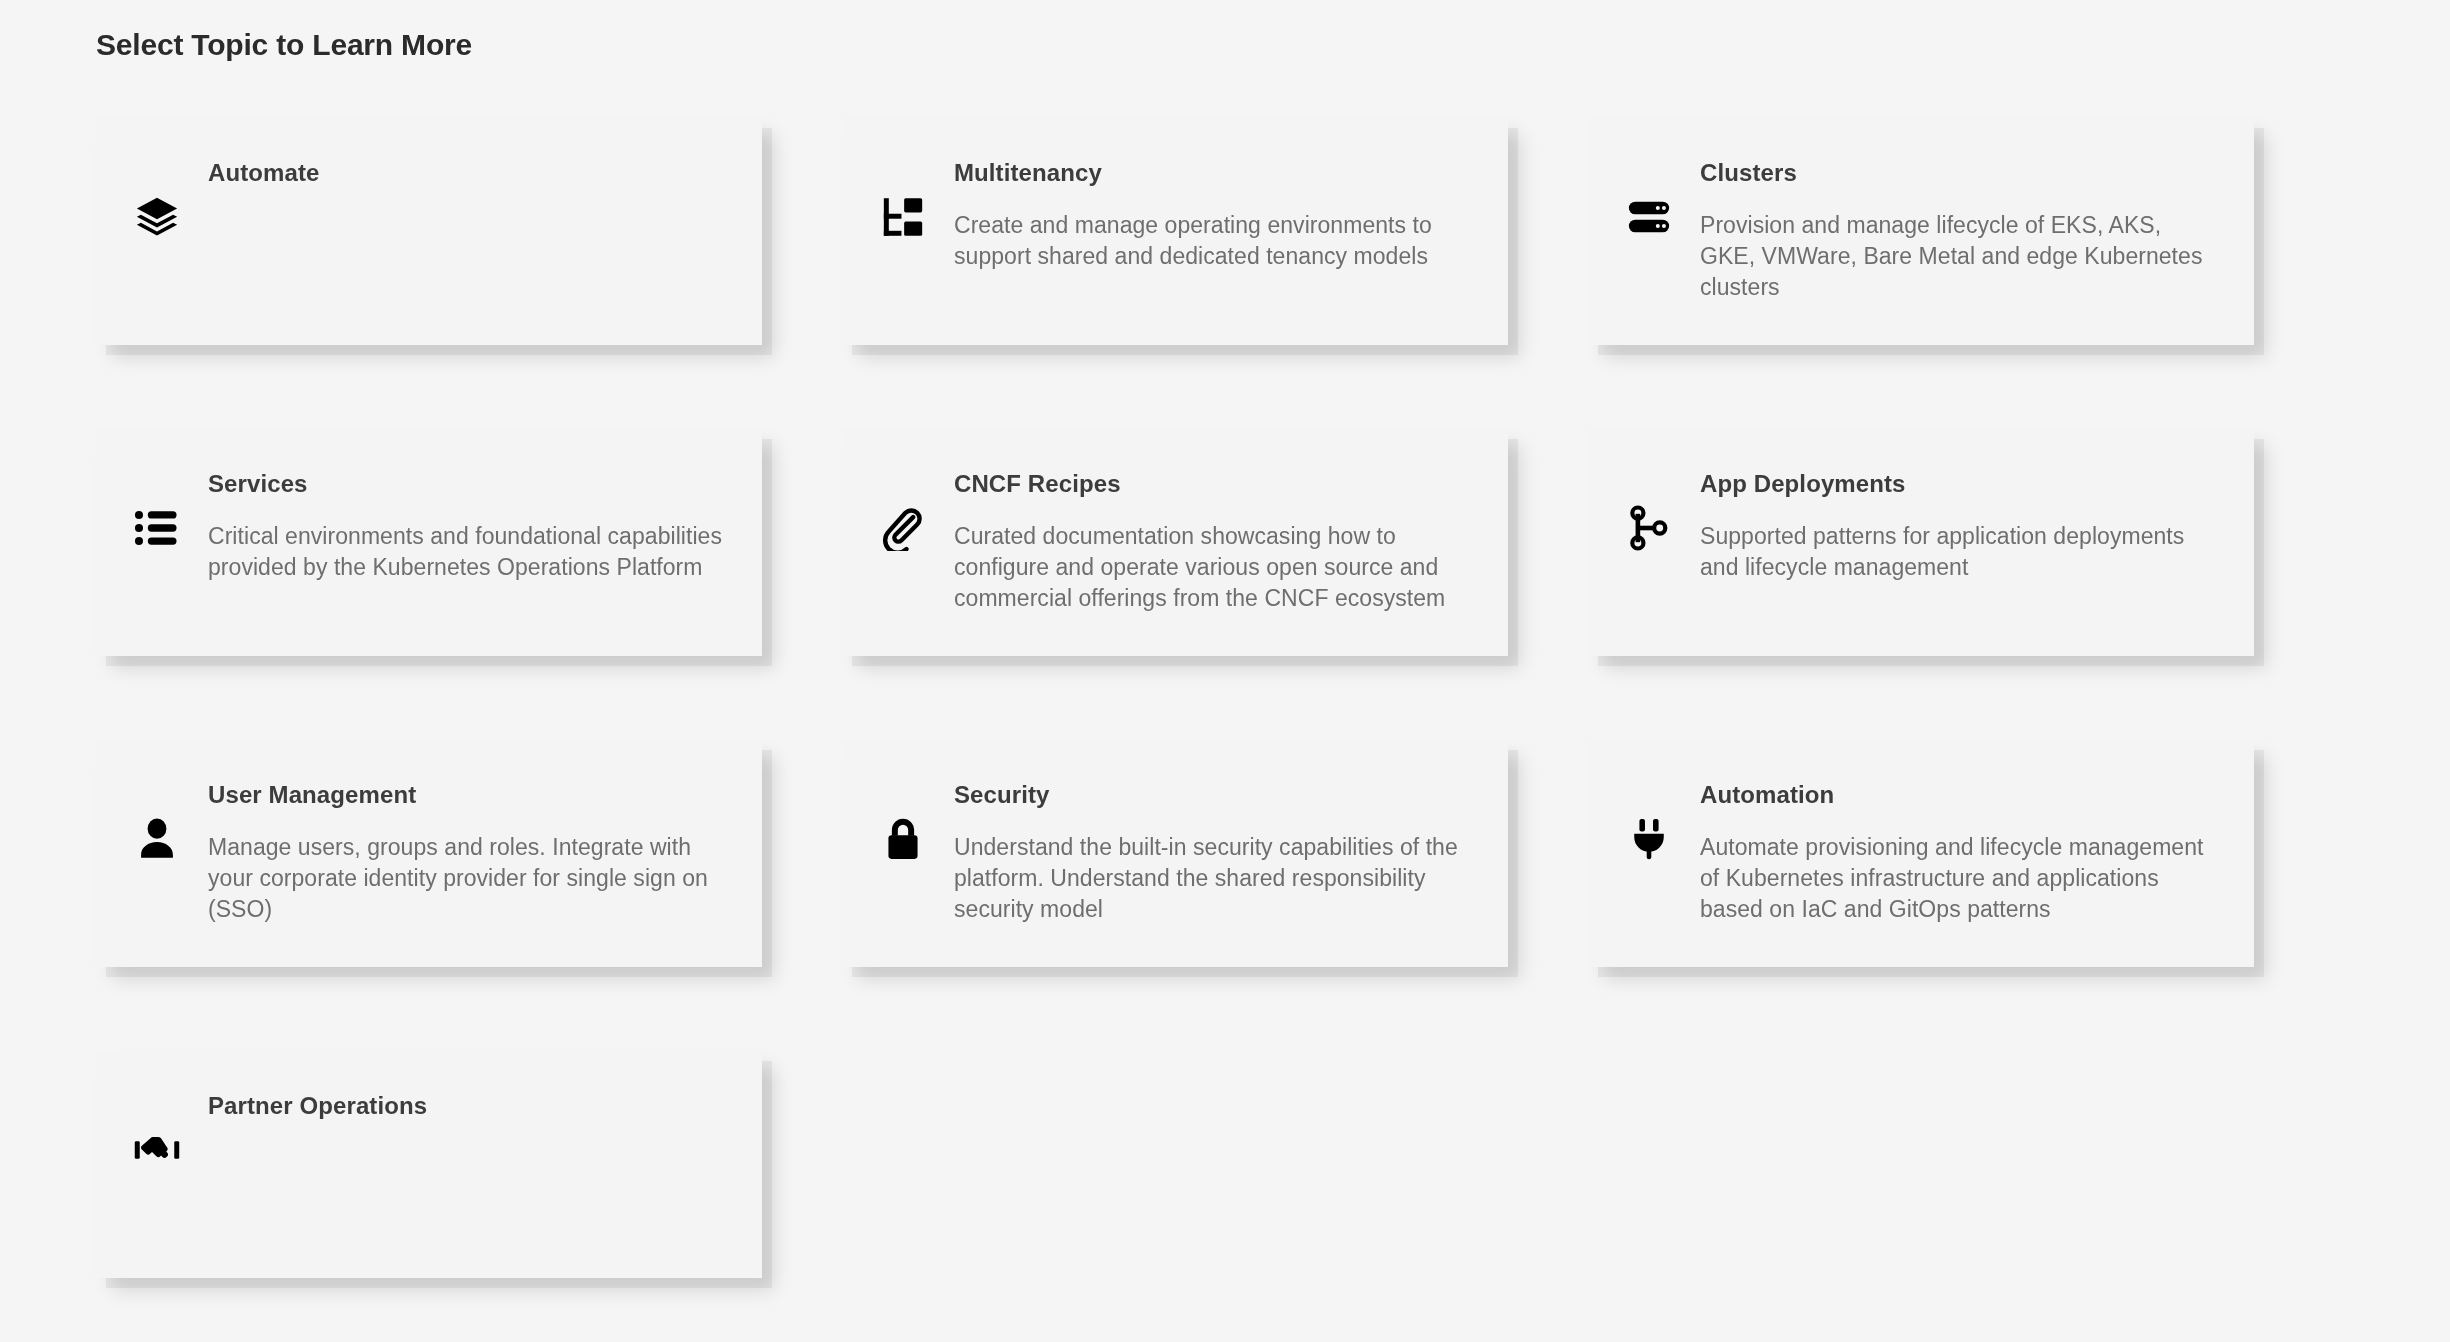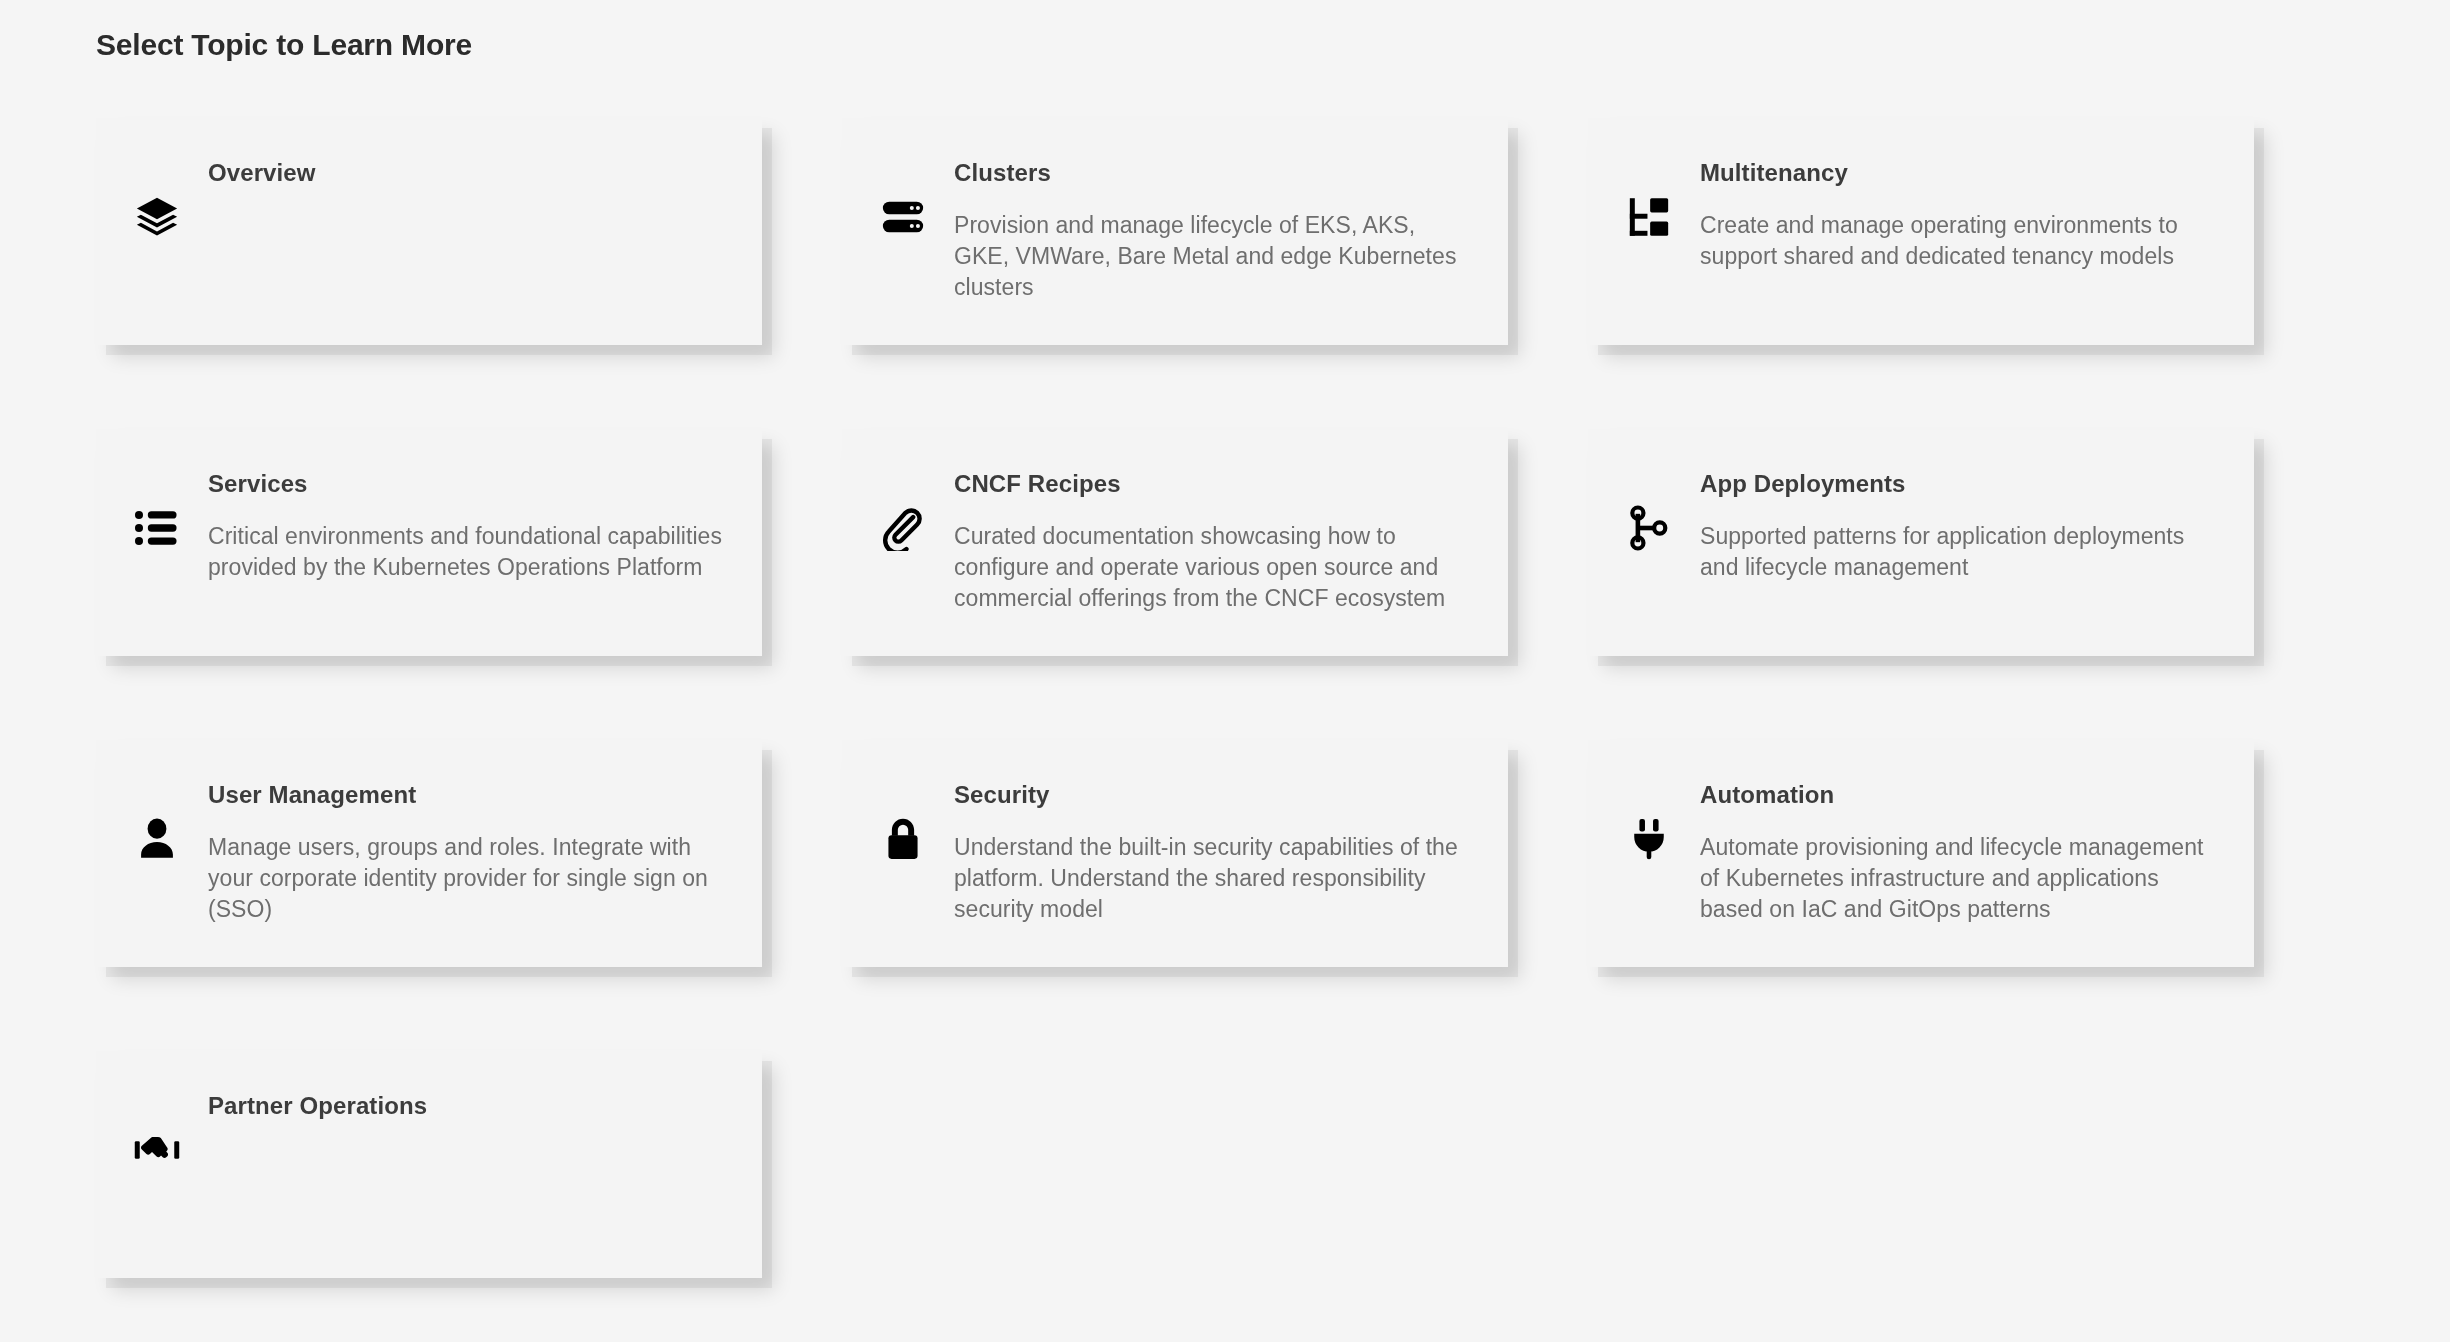--- a/index.html
+++ b/index.html
@@ -102,21 +102,36 @@
   <div class="grid">
       <div class="card">
         <div class="card-icon">
           <svg viewBox="0 0 24 24">
             <path d="M12 2 1.5 7.6 12 13.2 22.5 7.6 12 2z"></path>
             <path d="M12 15.3 3.6 10.8 1.5 11.9 12 17.5 22.5 11.9 20.4 10.8 12 15.3z"></path>
             <path d="M12 19.5 3.6 15 1.5 16.1 12 21.7 22.5 16.1 20.4 15 12 19.5z"></path>
           </svg>
         </div>
         <div class="card-body">
-          <div class="card-title">Overview</div>
+          <div class="card-title">Automate</div>
+        </div>
+      </div>
+      <div class="card">
+        <div class="card-icon">
+          <svg viewBox="0 0 24 24">
+            <rect x="12.6" y="2.2" width="9.4" height="7.4" rx="0.8"></rect>
+            <rect x="12.6" y="14.4" width="9.4" height="7.4" rx="0.8"></rect>
+            <path d="M2 2.2h2.6v19.6H2z"></path>
+            <path d="M2 10.3h9.2v2.6H2z"></path>
+            <path d="M2 19.2h9.2v2.6H2z"></path>
+          </svg>
+        </div>
+        <div class="card-body">
+          <div class="card-title">Multitenancy</div>
+          <div class="card-desc">Create and manage operating environments to support shared and dedicated tenancy models</div>
         </div>
       </div>
       <div class="card">
         <div class="card-icon">
           <svg viewBox="0 0 24 24">
             <rect x="1.5" y="4" width="21" height="6.6" rx="3.3"></rect>
             <circle cx="16.6" cy="7.3" r="1.05" fill="#f4f4f4"></circle>
             <circle cx="19.8" cy="7.3" r="1.05" fill="#f4f4f4"></circle>
             <rect x="1.5" y="13.4" width="21" height="6.6" rx="3.3"></rect>
             <circle cx="16.6" cy="16.7" r="1.05" fill="#f4f4f4"></circle>
@@ -124,35 +139,20 @@
           </svg>
         </div>
         <div class="card-body">
           <div class="card-title">Clusters</div>
           <div class="card-desc">Provision and manage lifecycle of EKS, AKS, GKE, VMWare, Bare Metal and edge Kubernetes clusters</div>
         </div>
       </div>
       <div class="card">
         <div class="card-icon">
           <svg viewBox="0 0 24 24">
-            <rect x="12.6" y="2.2" width="9.4" height="7.4" rx="0.8"></rect>
-            <rect x="12.6" y="14.4" width="9.4" height="7.4" rx="0.8"></rect>
-            <path d="M2 2.2h2.6v19.6H2z"></path>
-            <path d="M2 10.3h9.2v2.6H2z"></path>
-            <path d="M2 19.2h9.2v2.6H2z"></path>
-          </svg>
-        </div>
-        <div class="card-body">
-          <div class="card-title">Multitenancy</div>
-          <div class="card-desc">Create and manage operating environments to support shared and dedicated tenancy models</div>
-        </div>
-      </div>
-      <div class="card">
-        <div class="card-icon">
-          <svg viewBox="0 0 24 24">
             <circle cx="2.6" cy="5.2" r="2.1"></circle>
             <rect x="7.2" y="3.3" width="15" height="3.8" rx="1.9"></rect>
             <circle cx="2.6" cy="12" r="2.1"></circle>
             <rect x="7.2" y="10.1" width="15" height="3.8" rx="1.9"></rect>
             <circle cx="2.6" cy="18.8" r="2.1"></circle>
             <rect x="7.2" y="16.9" width="15" height="3.8" rx="1.9"></rect>
           </svg>
         </div>
         <div class="card-body">
           <div class="card-title">Services</div>

